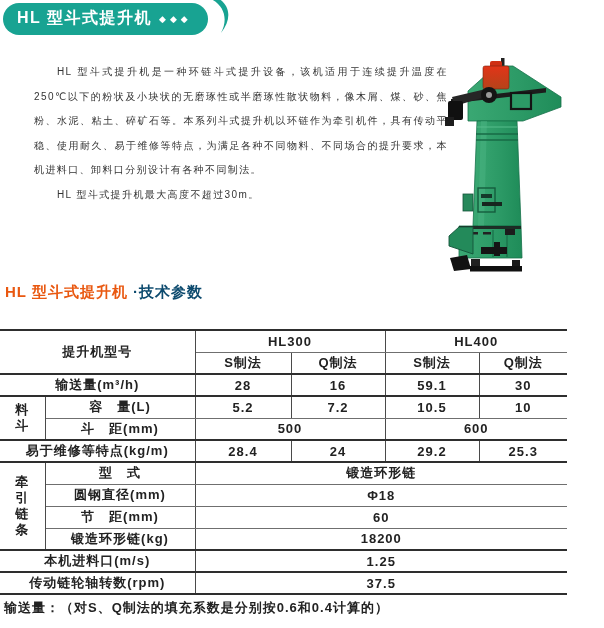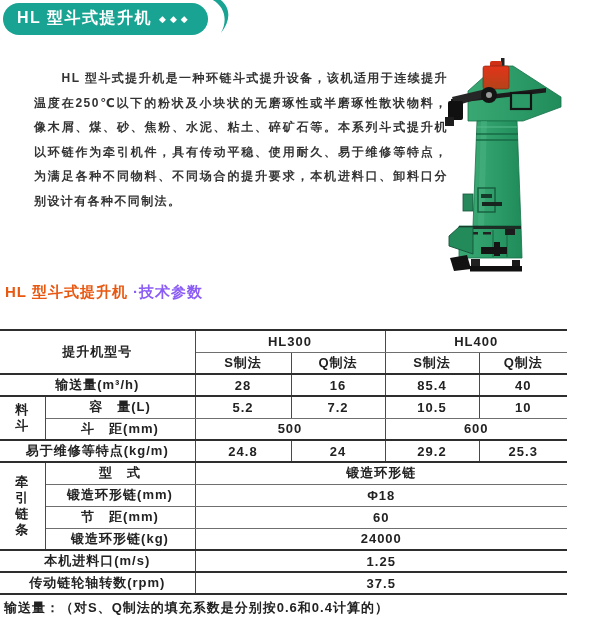--- a/index.html
+++ b/index.html
@@ -18,30 +18,30 @@
     background:var(--teal);color:#fff;height:32px;min-width:198px;
     border-radius:16px;display:flex;align-items:center;justify-content:center;
     padding:0 16px 2px 14px;
   }
   .pill .t{font-size:16px;font-weight:bold;letter-spacing:1.5px;white-space:nowrap;}
   .pill .d{font-size:9px;letter-spacing:4px;margin-left:7px;padding-top:2px;white-space:nowrap;}
   .swoosh{margin-left:2px;margin-top:-6px;}
   
   .intro{
     position:absolute;left:34px;top:60px;width:414px;
-    font-size:12px;line-height:24.6px;font-weight:700;
-    text-align:justify;letter-spacing:1.4px;color:#333;margin-top:6px;
+    font-size:10px;line-height:24.6px;font-weight:400;
+    text-align:justify;letter-spacing:1.4px;color:#333;
   }
   .intro p{text-indent:2.3em;}
   
   .sec-title{
     position:absolute;left:5px;top:283px;font-size:15px;font-weight:bold;letter-spacing:1px;
   }
   .sec-title .hl{color:var(--orange);}
-  .sec-title .rest{color:#8b5cf6;}
+  .sec-title .rest{color:#0c4a6e;}
   
   table.spec{
     position:absolute;left:0;top:329px;width:567px;
     border-collapse:collapse;table-layout:fixed;
   }
   table.spec td,table.spec th{
     font-size:13px;font-weight:600;color:#222;text-align:center;vertical-align:middle;
     height:22px;padding:1px 2px;letter-spacing:1px;
     border-right:1px solid var(--vline);
   }
@@ -66,20 +66,21 @@
     <span class="t">HL 型斗式提升机</span>
     <span class="d">◆◆◆</span>
   </div>
   <svg class="swoosh" width="24" height="40" viewBox="0 0 24 40">
     <path d="M4 0 C 20 7, 23 22, 11 37 C 18 24, 15 10, 1 3 Z" style="fill:var(--teal)"></path>
   </svg>
 </div>
 
 <div class="intro">
   <p>HL 型斗式提升机是一种环链斗式提升设备，该机适用于连续提升温度在250℃以下的粉状及小块状的无磨琢性或半磨琢性散状物料，像木屑、煤、砂、焦粉、水泥、粘土、碎矿石等。本系列斗式提升机以环链作为牵引机件，具有传动平稳、使用耐久、易于维修等特点，为满足各种不同物料、不同场合的提升要求，本机进料口、卸料口分别设计有各种不同制法。</p>
+  <p>HL 型斗式提升机最大高度不超过30m。</p>
 </div>
 
 <svg class="machine" viewBox="443 55 160 220">
   <defs>
     <linearGradient id="gBody" x1="0" y1="0" x2="1" y2="0">
       <stop offset="0" stop-color="#3aa873"></stop>
       <stop offset="0.55" stop-color="#2c9a66"></stop>
       <stop offset="1" stop-color="#1f8c59"></stop>
     </linearGradient>
     <linearGradient id="gMotor" x1="0" y1="0" x2="0" y2="1">
@@ -153,63 +154,63 @@
     <tr class="b-thick">
       <th>S制法</th>
       <th>Q制法</th>
       <th>S制法</th>
       <th>Q制法</th>
     </tr>
     <tr class="t-thick b-thick">
       <td colspan="2">输送量(m³/h)</td>
       <td>28</td>
       <td>16</td>
-      <td>85.4</td>
-      <td>40</td>
+      <td>59.1</td>
+      <td>30</td>
     </tr>
     <tr class="t-thick b-thin">
       <td rowspan="2" class="vgrp">料
 斗</td>
       <td>容　量(L)</td>
       <td>5.2</td>
       <td>7.2</td>
       <td>10.5</td>
       <td>10</td>
     </tr>
     <tr class="b-thick">
       <td>斗　距(mm)</td>
       <td colspan="2">500</td>
       <td colspan="2">600</td>
     </tr>
     <tr class="t-thick b-thick">
       <td colspan="2">易于维修等特点(kg/m)</td>
-      <td>24.8</td>
+      <td>28.4</td>
       <td>24</td>
       <td>29.2</td>
       <td>25.3</td>
     </tr>
     <tr class="t-thick b-thin">
       <td rowspan="4" class="vgrp">牵
 引
 链
 条</td>
       <td>型　式</td>
       <td colspan="4">锻造环形链</td>
     </tr>
     <tr class="b-thin">
-      <td>锻造环形链(mm)</td>
+      <td>圆钢直径(mm)</td>
       <td colspan="4">Φ18</td>
     </tr>
     <tr class="b-thin">
       <td>节　距(mm)</td>
       <td colspan="4">60</td>
     </tr>
     <tr class="b-thick">
       <td>锻造环形链(kg)</td>
-      <td colspan="4">24000</td>
+      <td colspan="4">18200</td>
     </tr>
     <tr class="t-thick b-thick">
       <td colspan="2">本机进料口(m/s)</td>
       <td colspan="4">1.25</td>
     </tr>
     <tr class="t-thick b-thick">
       <td colspan="2">传动链轮轴转数(rpm)</td>
       <td colspan="4">37.5</td>
     </tr>
   </tbody>

